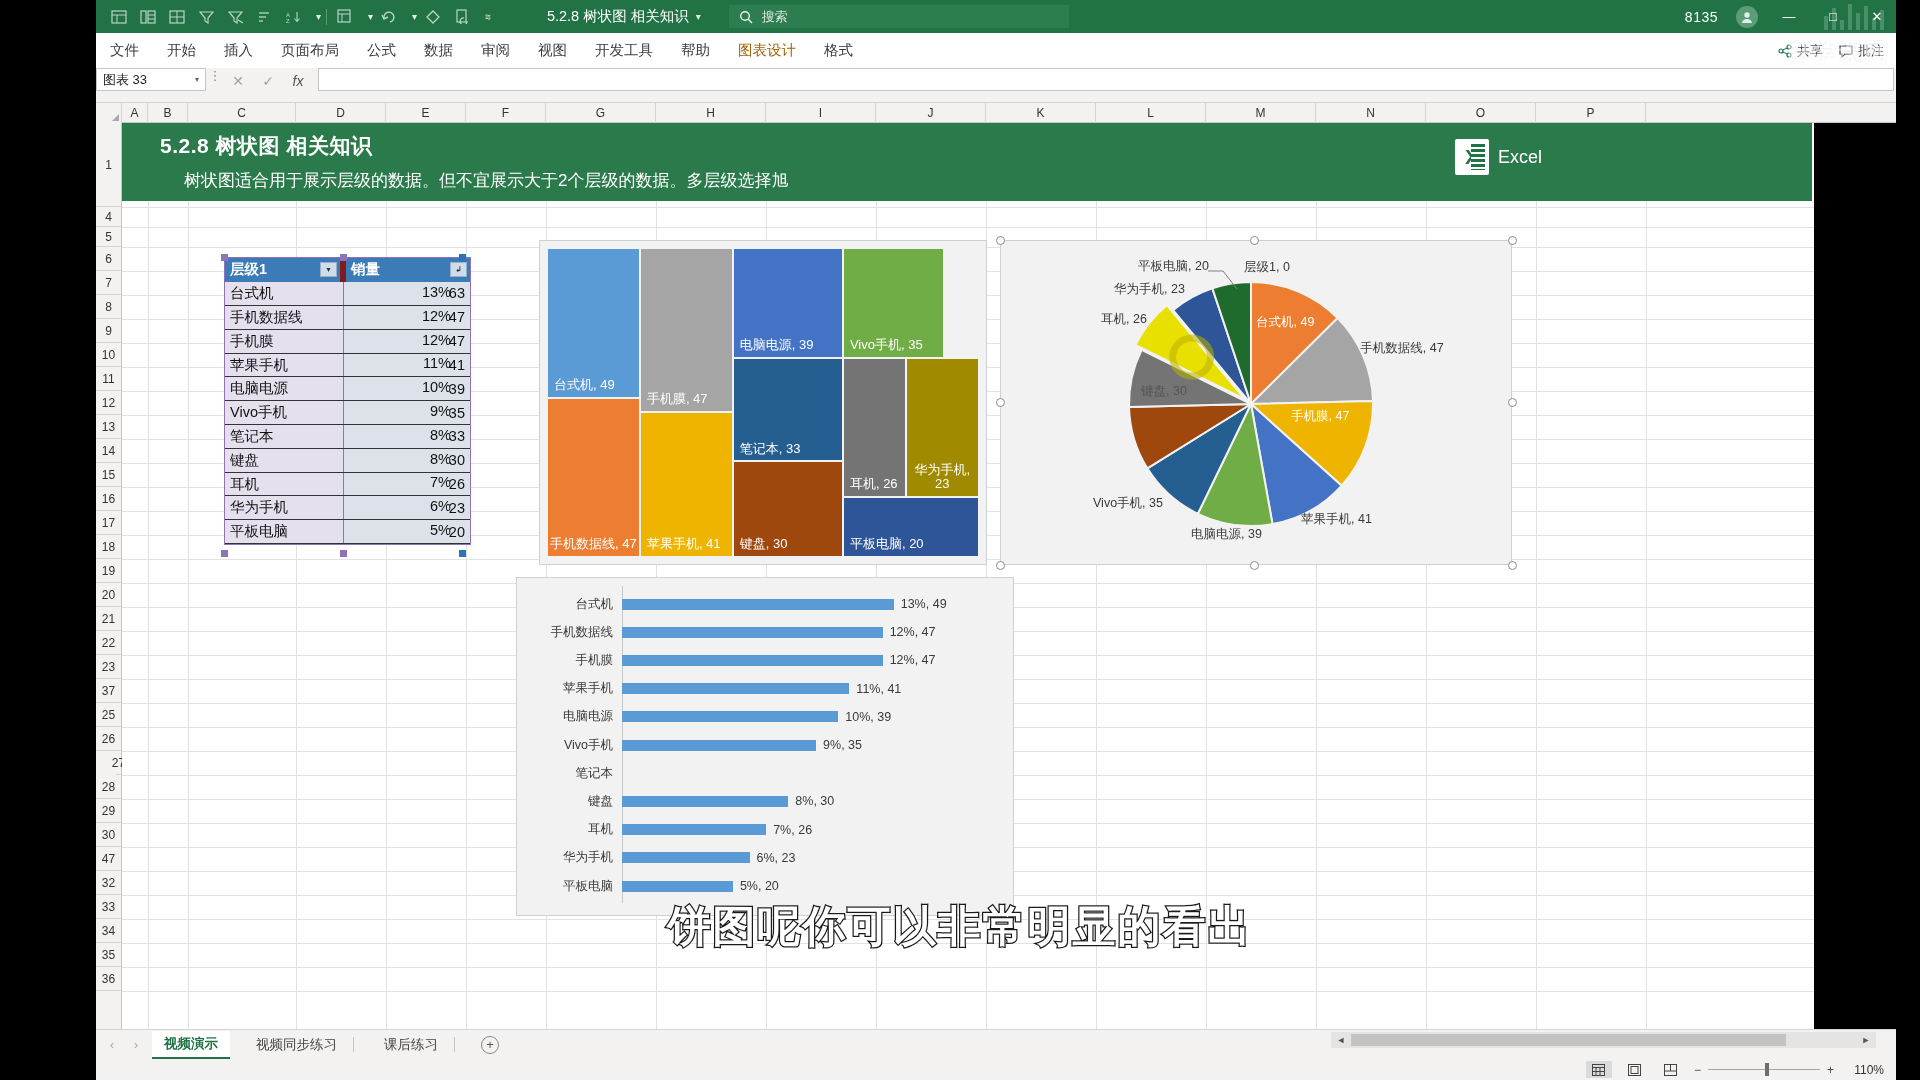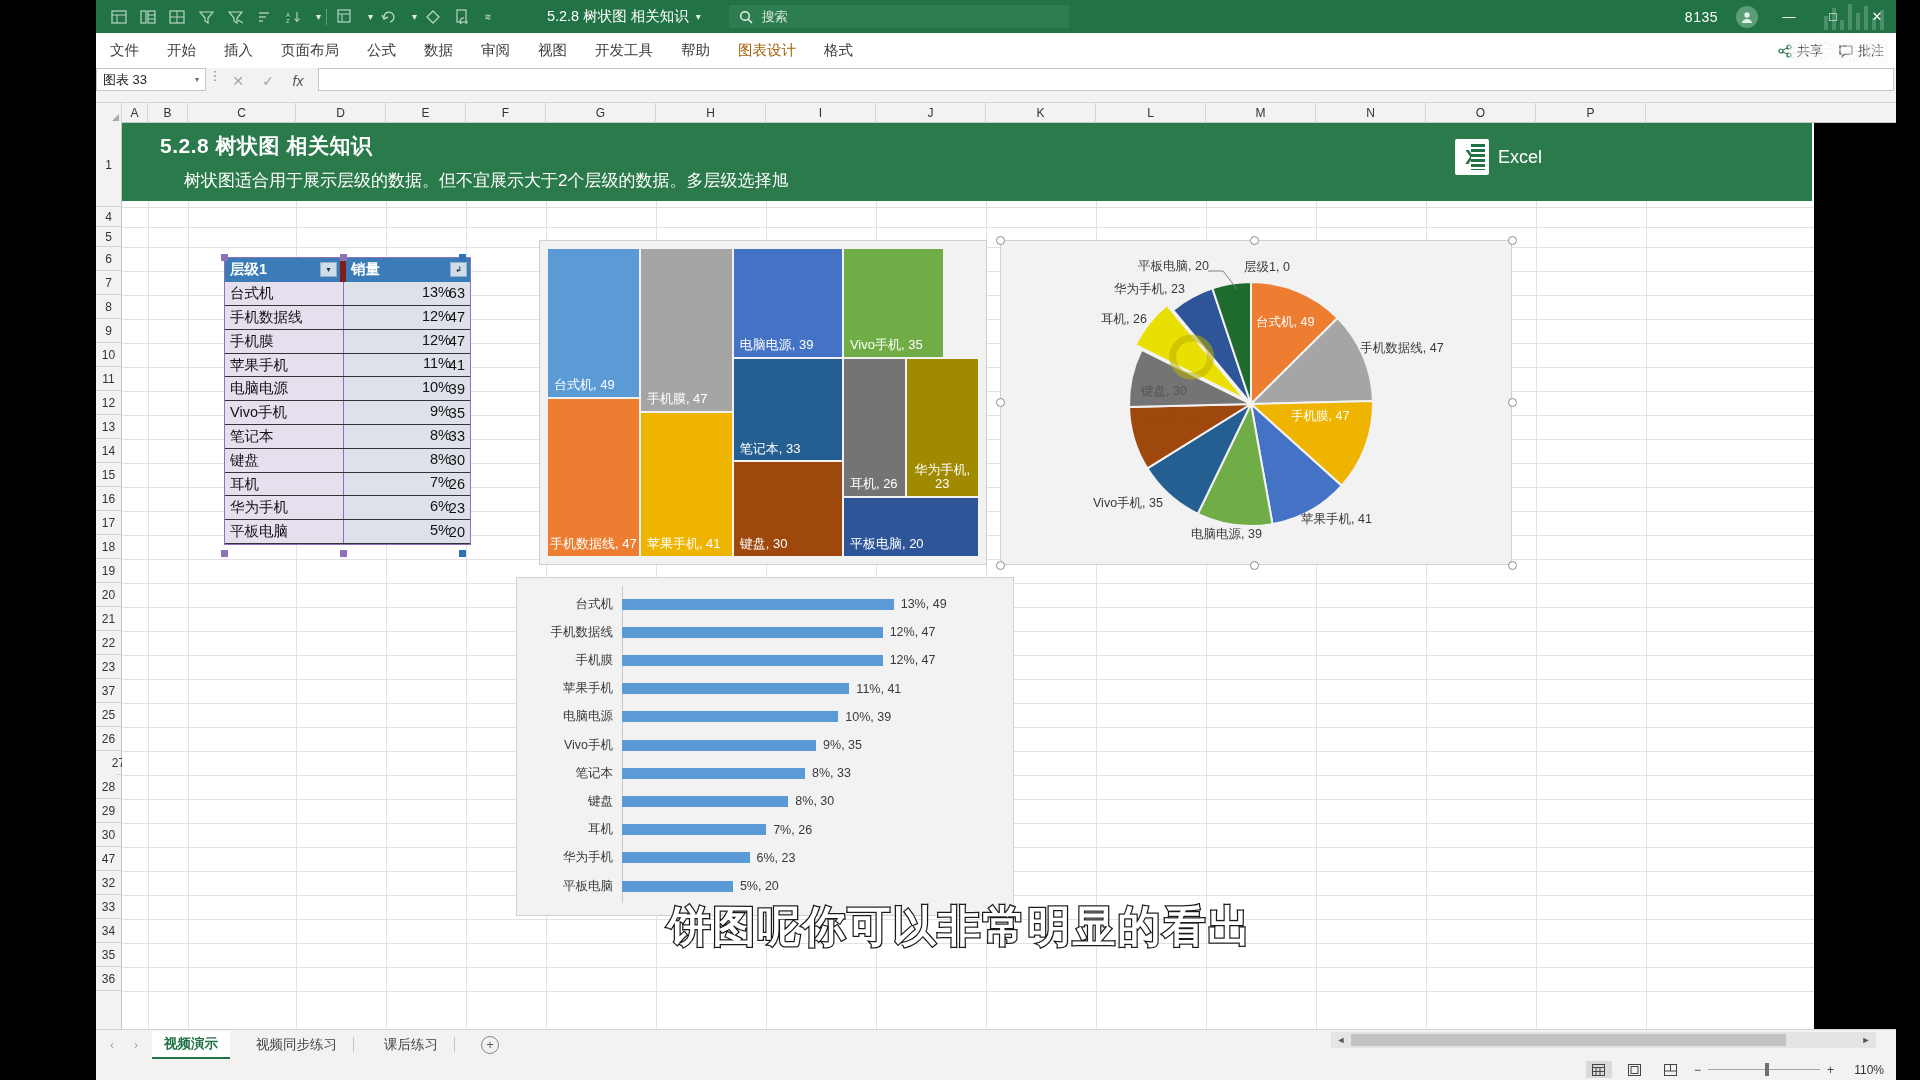--- a/index.html
+++ b/index.html
@@ -671,24 +671,20 @@
         </div>
         <div class="bc-row" style="top: 153px;">
           <div class="bc-cat">Vivo手机</div>
           <div class="bc-track">
             <div class="bc-bar" style="width: 194.091px; background: rgb(91, 155, 213);"></div>
             <div class="bc-val">9%, 35</div>
           </div>
         </div>
         <div class="bc-row" style="top: 181.2px;">
           <div class="bc-cat">笔记本</div>
-          <div class="bc-track">
-            <div class="bc-bar" style="width: 183px; background: rgb(91, 155, 213);"></div>
-            <div class="bc-val">8%, 33</div>
-          </div>
         </div>
         <div class="bc-row" style="top: 209.4px;">
           <div class="bc-cat">键盘</div>
           <div class="bc-track">
             <div class="bc-bar" style="width: 166.364px; background: rgb(91, 155, 213);"></div>
             <div class="bc-val">8%, 30</div>
           </div>
         </div>
         <div class="bc-row" style="top: 237.6px;">
           <div class="bc-cat">耳机</div>

